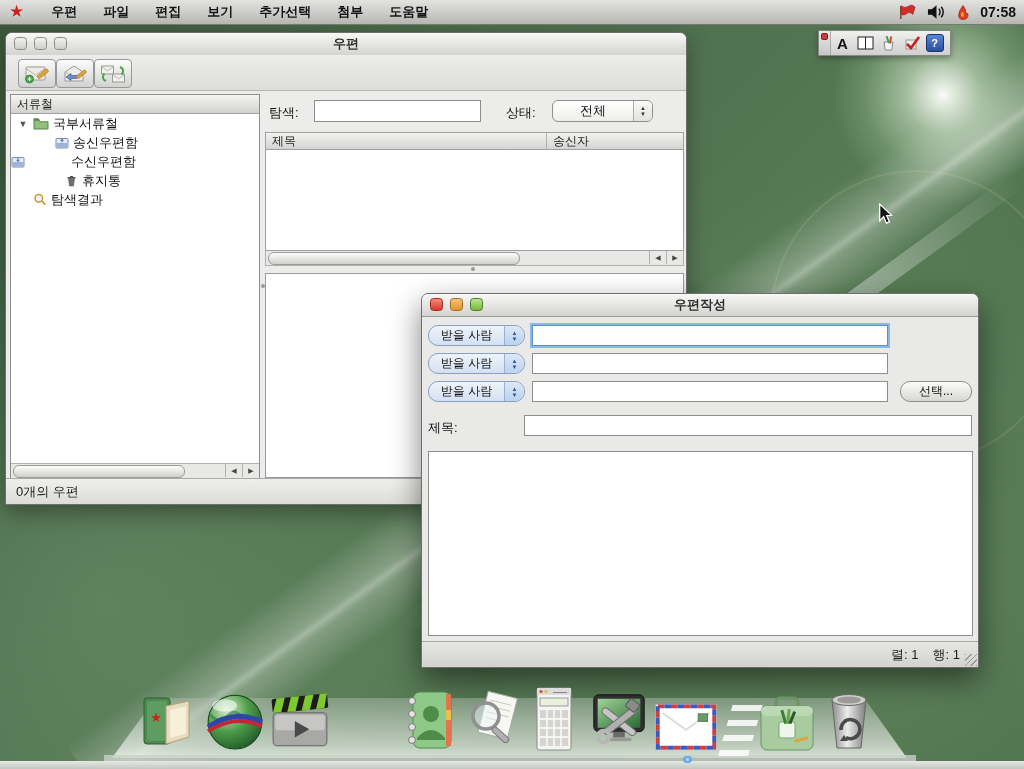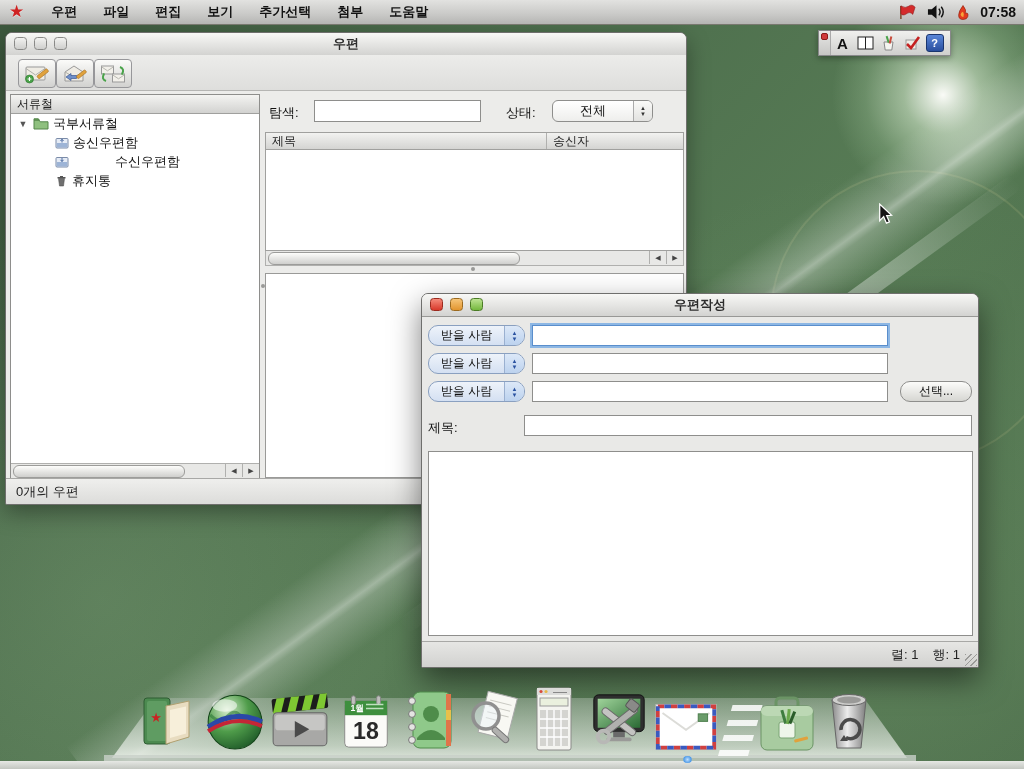--- a/index.html
+++ b/index.html
@@ -203,35 +203,42 @@
         <span>국부서류철</span>
       </div>
       <div class="tree-row" style="padding-left:44px;">
         <svg width="14" height="12" viewBox="0 0 14 12">
             <rect x="1" y="1.5" width="12" height="9.5" rx="1" fill="#e6ecf6" stroke="#7a8ba8"></rect>
             <rect x="1.8" y="6" width="10.4" height="4.4" fill="#9db4d6"></rect>
             <path d="M7 2.5 v3 M5.5 4 l1.5 -1.8 l1.5 1.8" stroke="#4a6aa0" fill="none"></path>
           </svg>
         <span>송신우편함</span>
       </div>
-      <div class="tree-row" style="padding-left:44px;gap:46px;">
+      <div class="tree-row" style="gap:46px;">
         <svg width="14" height="12" viewBox="0 0 14 12">
             <rect x="1" y="1.5" width="12" height="9.5" rx="1" fill="#e6ecf6" stroke="#7a8ba8"></rect>
             <rect x="1.8" y="6" width="10.4" height="4.4" fill="#9db4d6"></rect>
             <path d="M7 2 v3.4 M5.5 3.8 l1.5 1.8 l1.5 -1.8" stroke="#4a6aa0" fill="none"></path>
           </svg>
         <span>수신우편함</span>
       </div>
-      <div class="tree-row" style="padding-left:44px;">
+      <div class="tree-row" style="padding-left:44px;margin-left:10px;">
         <svg width="13" height="12" viewBox="0 0 13 12">
             <path d="M3.5 3.5 l1 7.5 h4 l1 -7.5z" fill="#6f6f6f" stroke="#444" stroke-width=".5"></path>
             <rect x="2.5" y="2" width="8" height="1.5" fill="#555"></rect>
             <rect x="5" y="1" width="3" height="1.2" fill="#555"></rect>
           </svg>
         <span>휴지통</span>
+      </div>
+      <div class="tree-row" style="padding-left:22px;">
+        <svg width="14" height="13" viewBox="0 0 14 13">
+            <circle cx="5.8" cy="5.2" r="3.8" fill="rgba(230,240,250,.6)" stroke="#c89a3a" stroke-width="1.5"></circle>
+            <path d="M8.8 8.2 l3.6 3.4" stroke="#c89a3a" stroke-width="1.8"></path>
+          </svg>
+        <span>탐색결과</span>
       </div>
       <div class="h-scroll">
         <div class="h-thumb" style="width:170px;"></div>
         <div class="scroll-arrows">
           <div class="s-arrow">◀</div>
           <div class="s-arrow">▶</div>
         </div>
       </div>
     </div>
     <div class="v-splitter">
@@ -372,31 +379,20 @@
           <g transform="rotate(-6 30 14)">
             <rect x="3" y="6" width="54" height="14" rx="2" fill="#1c1c1c"></rect>
             <polygon points="8,6 16,6 11,20 3,20" fill="#7ec832"></polygon>
             <polygon points="22,6 30,6 25,20 17,20" fill="#7ec832"></polygon>
             <polygon points="36,6 44,6 39,20 31,20" fill="#7ec832"></polygon>
             <polygon points="50,6 57,6 53,20 45,20" fill="#7ec832"></polygon>
           </g>
           <rect x="4" y="22" width="52" height="32" rx="4" fill="#a8a8a6" stroke="#666"></rect>
           <rect x="6" y="24" width="48" height="15" rx="3" fill="#c6c6c4"></rect>
           <polygon points="25,30 39,38 25,46" fill="#4a4a4a"></polygon>
-        </svg>
-    </div>
-    <div class="dock-item" style="left:335px;">
-      <svg width="58" height="62" viewBox="0 0 60 62">
-          <rect x="8" y="10" width="44" height="48" rx="4" fill="#fbfbf8" stroke="#8a8a88"></rect>
-          <rect x="8" y="10" width="44" height="15" fill="#3e8f3e"></rect>
-          <rect x="15" y="5" width="4" height="9" rx="2" fill="#c0c0be" stroke="#888"></rect>
-          <rect x="41" y="5" width="4" height="9" rx="2" fill="#c0c0be" stroke="#888"></rect>
-          <text x="14" y="21" font-size="9" fill="#fff" font-weight="bold">1월</text>
-          <path d="M30 14 h18 M30 18 h18" stroke="#bfe0bf" stroke-width="1.5"></path>
-          <text x="30" y="50" font-size="24" font-weight="bold" fill="#2a2a2a" text-anchor="middle">18</text>
         </svg>
     </div>
     <div class="dock-item" style="left:398px;">
       <svg width="60" height="64" viewBox="0 0 60 64">
           <rect x="14" y="4" width="38" height="56" rx="7" fill="#8fc98a" stroke="#4e8c4a"></rect>
           <rect x="47" y="6" width="5" height="52" fill="#e0744a"></rect>
           <rect x="47" y="22" width="5" height="10" fill="#e8c04a"></rect>
           <circle cx="13" cy="13" r="3.4" fill="#e4e4e2" stroke="#777"></circle>
           <circle cx="13" cy="26" r="3.4" fill="#e4e4e2" stroke="#777"></circle>
           <circle cx="13" cy="39" r="3.4" fill="#e4e4e2" stroke="#777"></circle>

